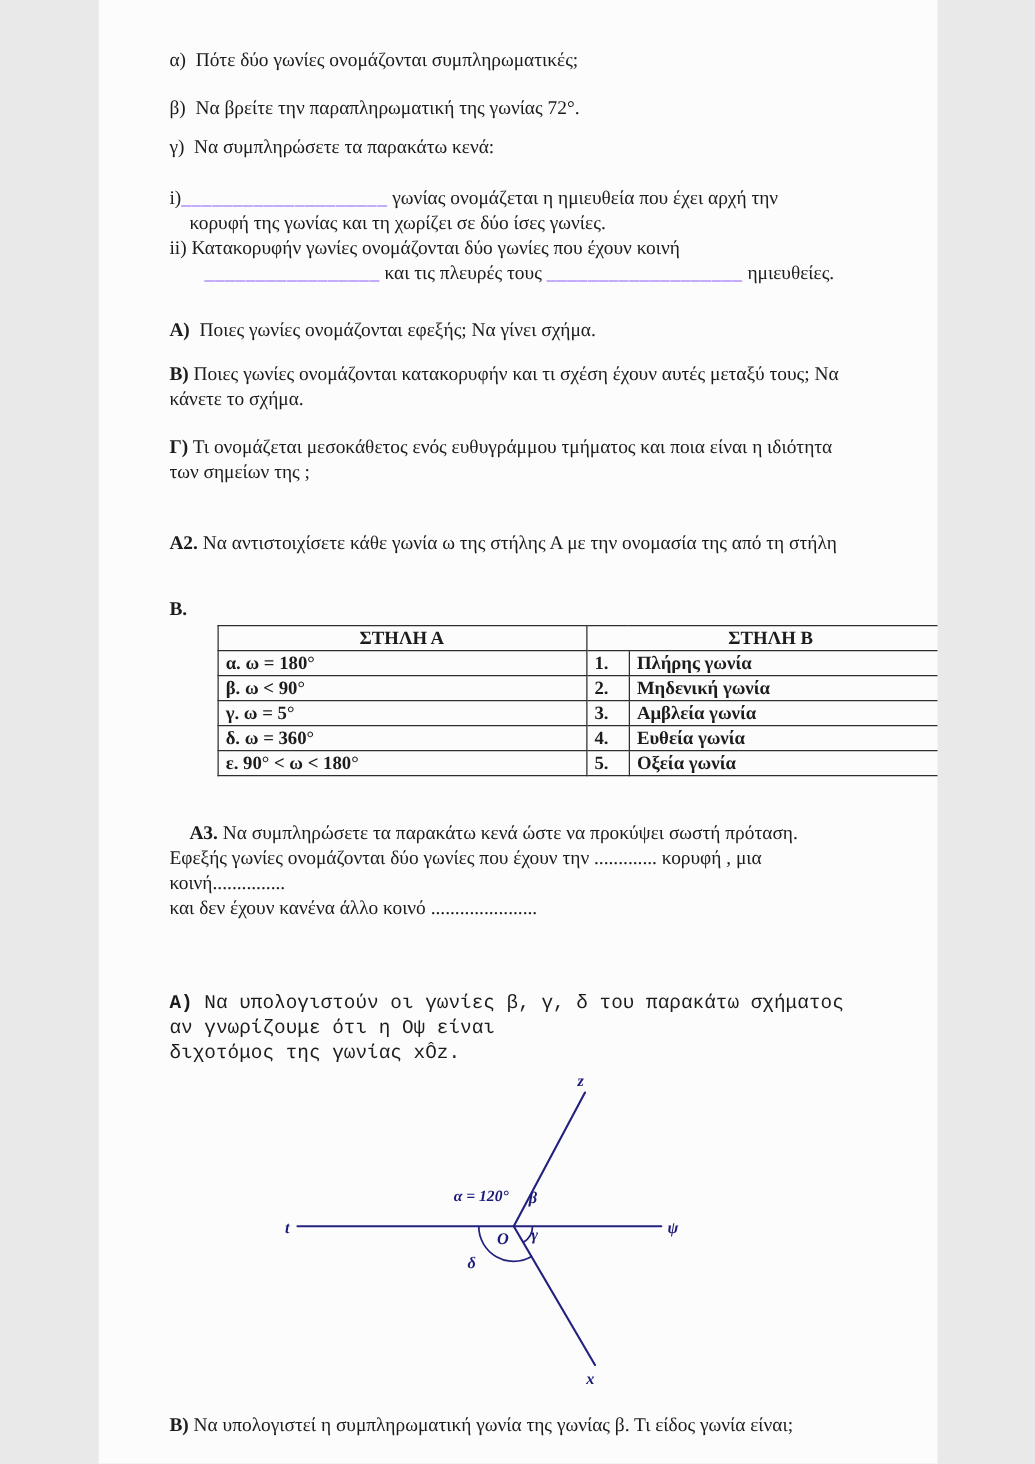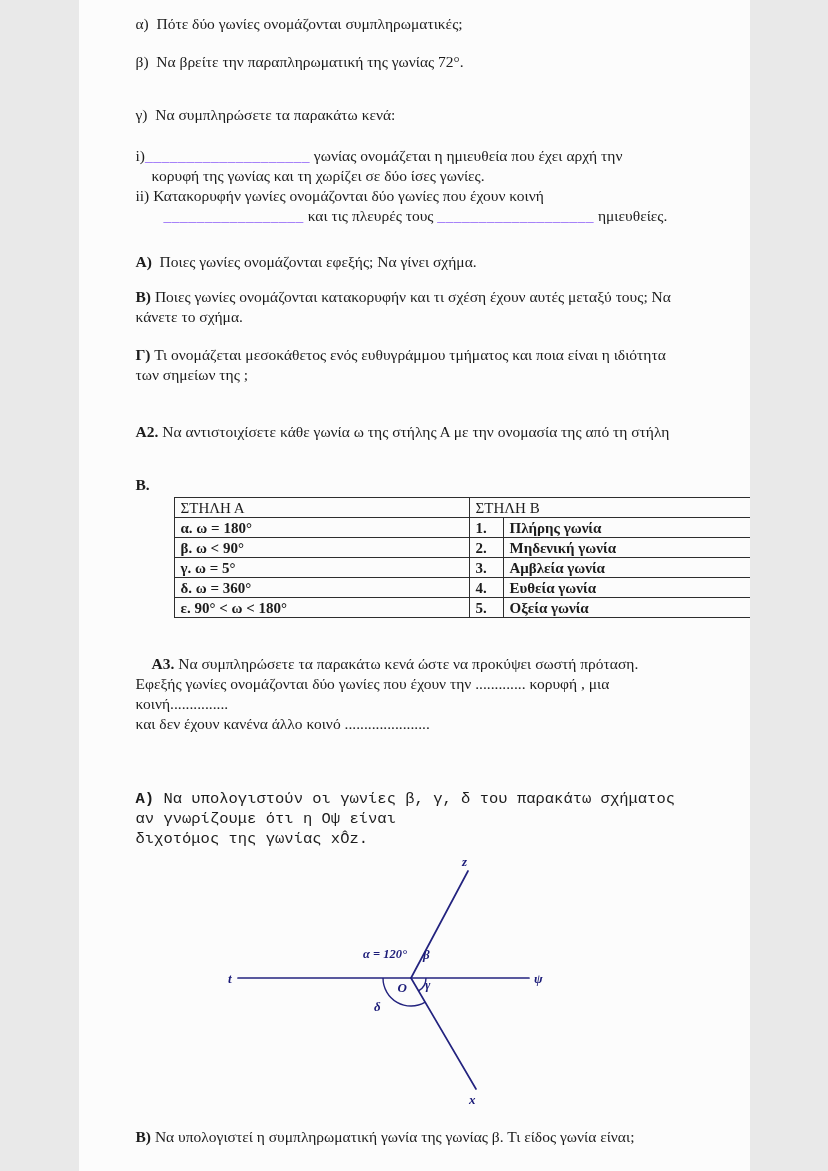--- a/index.html
+++ b/index.html
@@ -8,27 +8,27 @@
     width: 671px;
     height: 1171px;
     margin: 0 auto;
     background: #fcfcfc;
     overflow: hidden;
     font-family: "Liberation Serif", serif;
     font-size: 15.5px;
     line-height: 20px;
     color: #1c1c1c;
     box-sizing: border-box;
-    padding: 14px 58px 0 57px;
+    padding: 39px 58px 0 57px;
   }
   .para { margin: 0; }
   .lbl { font-weight: normal; }
   .lbl-b { font-weight: bold; }
   .mt18 { margin-top: 18px; }
-  .mt19 { margin-top: 33px; }
+  .mt19 { margin-top: 11px; }
   .mt21 { margin-top: 21px; }
   .mt22 { }
   .mt26 { margin-top: 26px; }
   .mt15 { margin-top: 15px; }
   .mt37 { margin-top: 37px; }
   .mt33 { margin-top: 33px; }
   .mt36 { margin-top: 36px; }
   .mt39 { margin-top: 55px; font-family: Liberation Mono, monospace; }
   .indent1 { padding-left: 16px; }
   .indent2 { padding-left: 28px; }
@@ -45,21 +45,21 @@
   table.match th, table.match td {
     border: 1px solid #2e2e2e;
     padding: 0 6px;
     height: 19px;
     line-height: 18px;
     text-align: left;
     font-weight: bold;
     overflow: hidden;
     white-space: nowrap;
   }
-  table.match th { font-weight: normal; }
+  table.match th { font-weight: bold; text-align: center; }
   col.cA { width: 295px; }
   col.cNum { width: 34px; }
   col.cB { width: 261px; }
 
   .figure-wrap { margin-top: 6px; margin-left: 90px; }
   .fig-label {
     font-family: "Liberation Serif", serif;
     font-style: italic;
     font-weight: bold;
     font-size: 13px;

